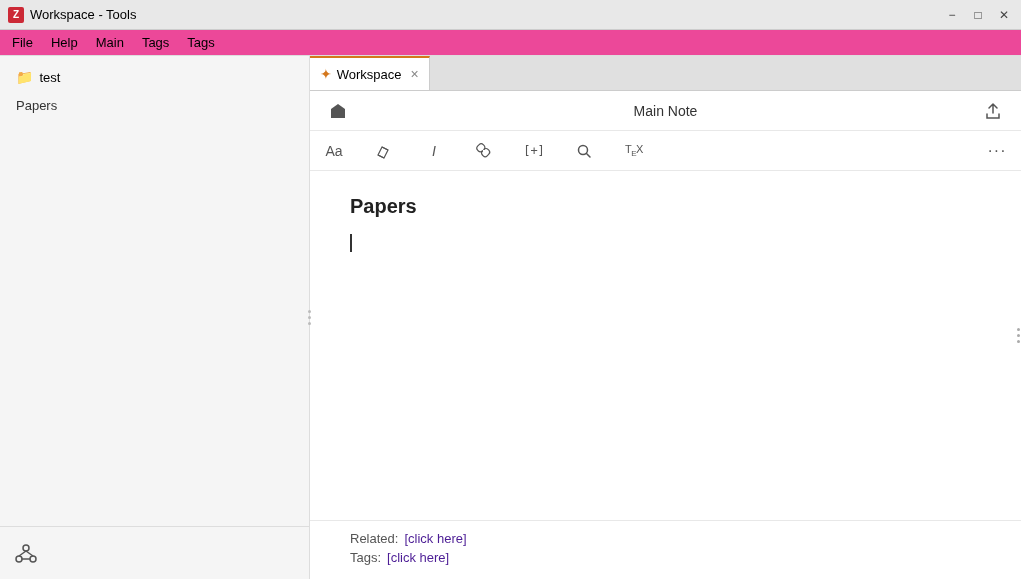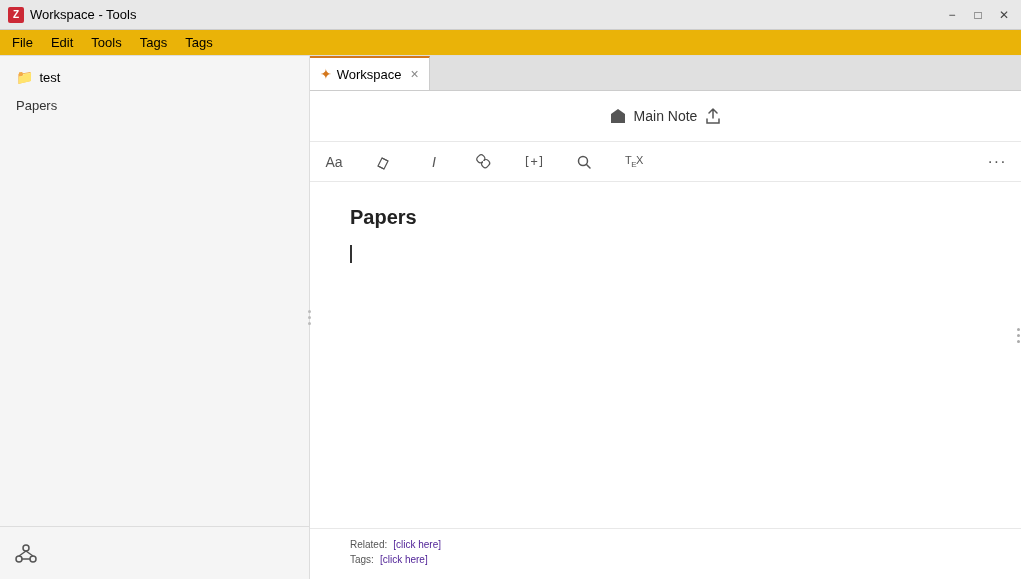--- a/index.html
+++ b/index.html
@@ -32,21 +32,21 @@
       display: flex;
       align-items: center;
       justify-content: center;
       cursor: pointer;
       font-size: 12px;
       color: #444;
     }
 
     
     .menubar {
-      background: #eab308;
+      background: #ec4899;
       height: 26px;
       display: flex;
       align-items: center;
       padding: 0 4px;
       border-bottom: 1px solid #ddd;
       gap: 2px;
     }
     .menu-item {
       padding: 3px 8px;
       cursor: pointer;
@@ -144,24 +144,24 @@
     .main-panel {
       flex: 1;
       background: #fff;
       display: flex;
       flex-direction: column;
       position: relative;
     }
 
     
     .note-header {
-      height: 51px;
-      display: flex;
-      align-items: center;
-      justify-content: center;
+      height: 40px;
+      display: flex;
+      align-items: center;
+      justify-content: space-between;
       padding: 0 12px;
       border-bottom: 1px solid #e8e8e8;
     }
     .note-title {
       font-size: 14px;
       color: #333;
       font-weight: 400;
     }
     .note-header-left {
       display: flex;
@@ -240,21 +240,21 @@
     
     .note-footer {
       border-top: 1px solid #e8e8e8;
       padding: 10px 40px;
     }
     .note-footer-row {
       display: flex;
       align-items: center;
       gap: 6px;
       margin-bottom: 4px;
-      font-size: 10px;
+      font-size: 13px;
       color: #333;
     }
     .footer-label {
       font-weight: 500;
       color: #555;
     }
     .footer-link {
       color: #4c1d95;
       cursor: pointer;
     }
@@ -335,22 +335,22 @@
   </div>
   <div class="titlebar-controls">
     <div class="titlebar-btn">−</div>
     <div class="titlebar-btn">□</div>
     <div class="titlebar-btn">✕</div>
   </div>
 </div>
 
 <div class="menubar">
   <div class="menu-item">File</div>
-  <div class="menu-item">Edit</div>
-  <div class="menu-item">Tools</div>
+  <div class="menu-item">Help</div>
+  <div class="menu-item">Main</div>
   <div class="menu-item">Tags</div>
   <div class="menu-item">Tags</div>
 </div>
 
 <div class="app-body">
 
   <div class="sidebar">
 
     <div class="sidebar-content">
       <div class="sidebar-folder">

